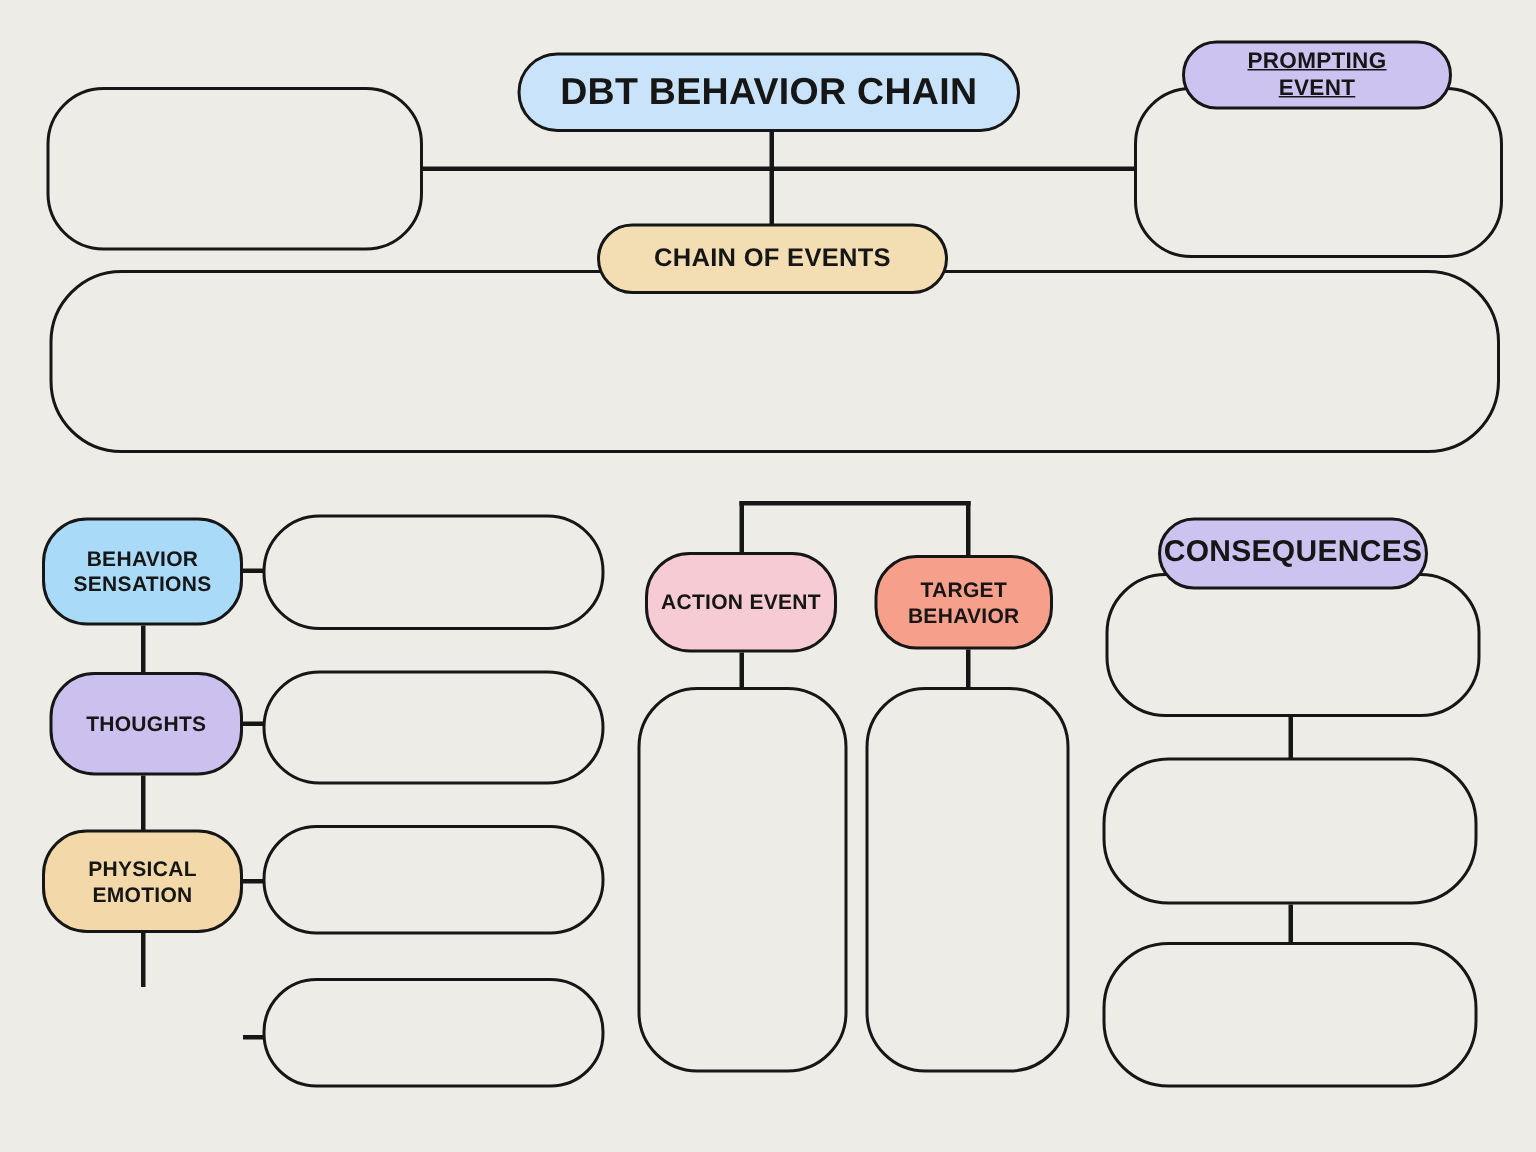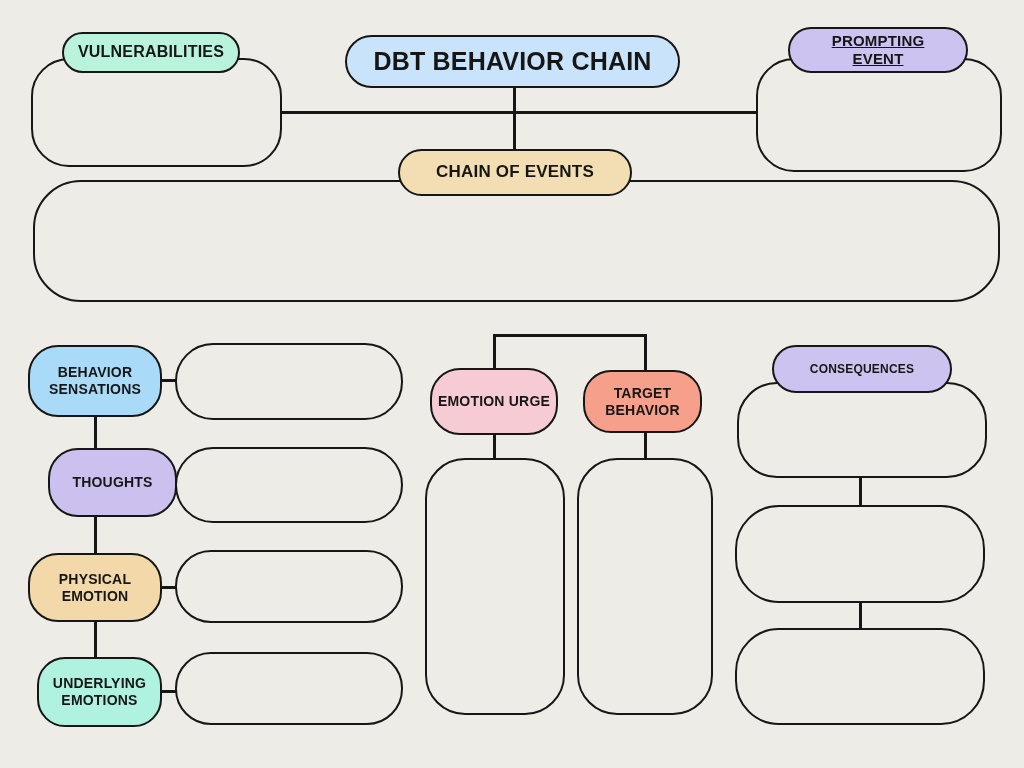--- a/index.html
+++ b/index.html
@@ -49,36 +49,36 @@
   #p-title{left:345px;top:35px;width:335px;height:53px;border-radius:28px;font-size:25px;}
   #b-vuln{left:31px;top:58px;width:251px;height:109px;border-radius:38px;}
   #p-vuln{left:62px;top:32px;width:178px;height:41px;border-radius:21px;font-size:16px;}
   #b-prompt{left:756px;top:58px;width:246px;height:114px;border-radius:38px;}
   #p-prompt{left:788px;top:27px;width:180px;height:46px;border-radius:23px;font-size:15px;padding:0 18px;}
   #b-chain{left:33px;top:180px;width:967px;height:122px;border-radius:48px;}
   #p-chain{left:398px;top:149px;width:234px;height:47px;border-radius:24px;font-size:17px;}
 
   
   #p-phys{left:28px;top:345px;width:134px;height:72px;border-radius:30px;font-size:14px;padding:0 10px;}
-  #p-thoughts{left:48px;top:448px;width:129px;height:69px;border-radius:30px;font-size:14px;}
+  #p-thoughts{left:33px;top:448px;width:129px;height:69px;border-radius:30px;font-size:14px;}
   #p-surface{left:28px;top:553px;width:134px;height:69px;border-radius:30px;font-size:14px;padding:0 18px;}
   #p-under{left:37px;top:657px;width:125px;height:70px;border-radius:28px;font-size:14px;padding:0 6px;}
   #b-left1{left:175px;top:343px;width:228px;height:77px;border-radius:38px;}
   #b-left2{left:175px;top:447px;width:228px;height:76px;border-radius:38px;}
   #b-left3{left:175px;top:550px;width:228px;height:73px;border-radius:36px;}
   #b-left4{left:175px;top:652px;width:228px;height:73px;border-radius:36px;}
 
   
   #p-action{left:430px;top:368px;width:128px;height:67px;border-radius:30px;font-size:14px;}
   #p-target{left:583px;top:370px;width:119px;height:63px;border-radius:28px;font-size:14px;padding:0 14px;}
   #b-mid1{left:425px;top:458px;width:140px;height:257px;border-radius:40px;}
   #b-mid2{left:577px;top:458px;width:136px;height:257px;border-radius:40px;}
 
   
-  #p-conseq{left:772px;top:345px;width:180px;height:48px;border-radius:24px;font-size:12px;}
+  #p-conseq{left:772px;top:345px;width:180px;height:48px;border-radius:24px;font-size:20px;}
   #b-right1{left:737px;top:382px;width:250px;height:96px;border-radius:40px;}
   #b-right2{left:735px;top:505px;width:250px;height:98px;border-radius:44px;}
   #b-right3{left:735px;top:628px;width:250px;height:97px;border-radius:44px;}
 
   
   #l-top-h{left:282px;top:111px;width:474px;height:3px;}
   #l-title-v{left:513px;top:88px;width:3px;height:62px;}
   #l-phys-th{left:94px;top:417px;width:3px;height:32px;}
   #l-th-sur{left:94px;top:517px;width:3px;height:37px;}
   #l-sur-und{left:94px;top:622px;width:3px;height:36px;}
@@ -126,23 +126,20 @@
   <div class="box" id="b-mid1"></div>
   <div class="box" id="b-mid2"></div>
   <div class="box" id="b-right1"></div>
   <div class="box" id="b-right2"></div>
   <div class="box" id="b-right3"></div>
 
   <div class="pill" id="p-title" style="background-color: rgb(201, 228, 250);">
     <span>DBT BEHAVIOR CHAIN</span>
   </div>
 
-  <div class="pill" id="p-vuln" style="background-color: rgb(185, 243, 219);">
-    <span>VULNERABILITIES</span>
-  </div>
 
   <div class="pill" id="p-prompt" style="background-color: rgb(205, 195, 241); text-decoration: underline;">
     <span>PROMPTING EVENT</span>
   </div>
 
   <div class="pill" id="p-chain" style="background-color: rgb(243, 222, 179);">
     <span>CHAIN OF EVENTS</span>
   </div>
 
   <div class="pill" id="p-phys" style="background-color: rgb(169, 218, 247);">
@@ -150,26 +147,23 @@
   </div>
 
   <div class="pill" id="p-thoughts" style="background-color: rgb(204, 193, 238);">
     <span>THOUGHTS</span>
   </div>
 
   <div class="pill" id="p-surface" style="background-color: rgb(243, 216, 169);">
     <span>PHYSICAL EMOTION</span>
   </div>
 
-  <div class="pill" id="p-under" style="background-color: rgb(175, 242, 224);">
-    <span>UNDERLYING EMOTIONS</span>
-  </div>
 
   <div class="pill" id="p-action" style="background-color: rgb(246, 203, 211);">
-    <span>EMOTION URGE</span>
+    <span>ACTION EVENT</span>
   </div>
 
   <div class="pill" id="p-target" style="background-color: rgb(246, 160, 140);">
     <span>TARGET BEHAVIOR</span>
   </div>
 
   <div class="pill" id="p-conseq" style="background-color: rgb(205, 195, 241);">
     <span>CONSEQUENCES</span>
   </div>
 

